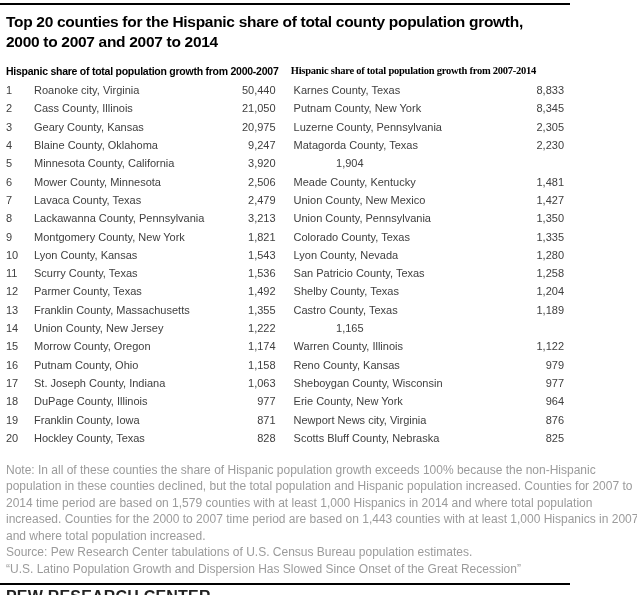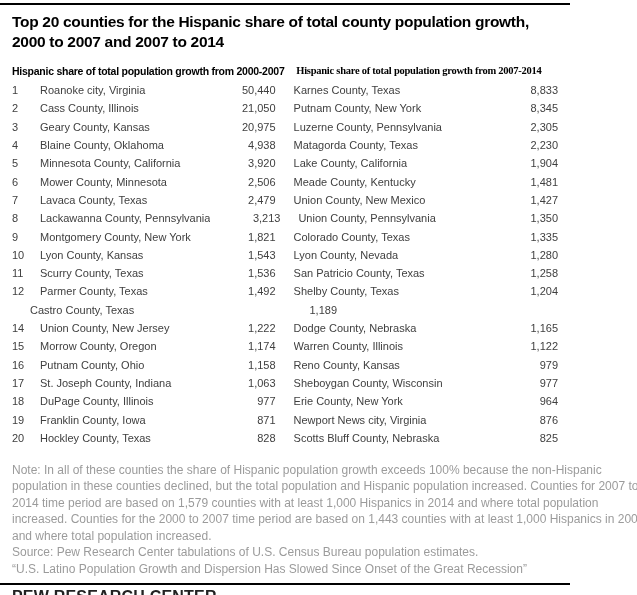--- a/index.html
+++ b/index.html
@@ -5,21 +5,21 @@
   * { margin: 0; padding: 0; box-sizing: border-box; }
   html, body { background: #ffffff; }
   body {
     width: 637px; height: 595px;
     font-family: "Liberation Sans", "DejaVu Sans", sans-serif;
     overflow: hidden;
   }
   .page {
     position: relative;
     width: 570px; height: 595px;
-    padding: 0 12px;
+    padding: 0 6px;
   }
   .rule-top {
     position: absolute; top: 3px; left: 0; right: 0;
     height: 2px; background: #000;
   }
   .rule-bottom {
     position: absolute; top: 583px; left: 0; right: 0;
     height: 2px; background: #000;
   }
   .title {
@@ -113,36 +113,35 @@
           <div class="rblock">
             <span class="county">Luzerne County, Pennsylvania</span>
             <span class="value">2,305</span>
           </div>
         </div>
 
         <div class="row">
           <div class="lblock">
             <span class="rank">4</span>
             <span class="county">Blaine County, Oklahoma</span>
-            <span class="value">4,938</span>
+            <span class="value">9,247</span>
           </div>
           <div class="rblock">
             <span class="county">Matagorda County, Texas</span>
             <span class="value">2,230</span>
           </div>
         </div>
 
         <div class="row">
           <div class="lblock">
             <span class="rank">5</span>
             <span class="county">Minnesota County, California</span>
             <span class="value">3,920</span>
           </div>
           <div class="rblock">
-            <span class="county">Lake County, California</span>
             <span class="value">1,904</span>
           </div>
         </div>
 
         <div class="row">
           <div class="lblock">
             <span class="rank">6</span>
             <span class="county">Mower County, Minnesota</span>
             <span class="value">2,506</span>
           </div>
@@ -218,34 +217,38 @@
             <span class="county">Parmer County, Texas</span>
             <span class="value">1,492</span>
           </div>
           <div class="rblock">
             <span class="county">Shelby County, Texas</span>
             <span class="value">1,204</span>
           </div>
         </div>
 
         <div class="row">
+          <div class="lblock">
+            <span class="rank">13</span>
+            <span class="county">Franklin County, Massachusetts</span>
+            <span class="value">1,355</span>
+          </div>
           <div class="rblock">
             <span class="county">Castro County, Texas</span>
             <span class="value">1,189</span>
           </div>
         </div>
 
         <div class="row">
           <div class="lblock">
             <span class="rank">14</span>
             <span class="county">Union County, New Jersey</span>
             <span class="value">1,222</span>
           </div>
           <div class="rblock">
-            <span class="county">Dodge County, Nebraska</span>
             <span class="value">1,165</span>
           </div>
         </div>
 
         <div class="row">
           <div class="lblock">
             <span class="rank">15</span>
             <span class="county">Morrow County, Oregon</span>
             <span class="value">1,174</span>
           </div>

